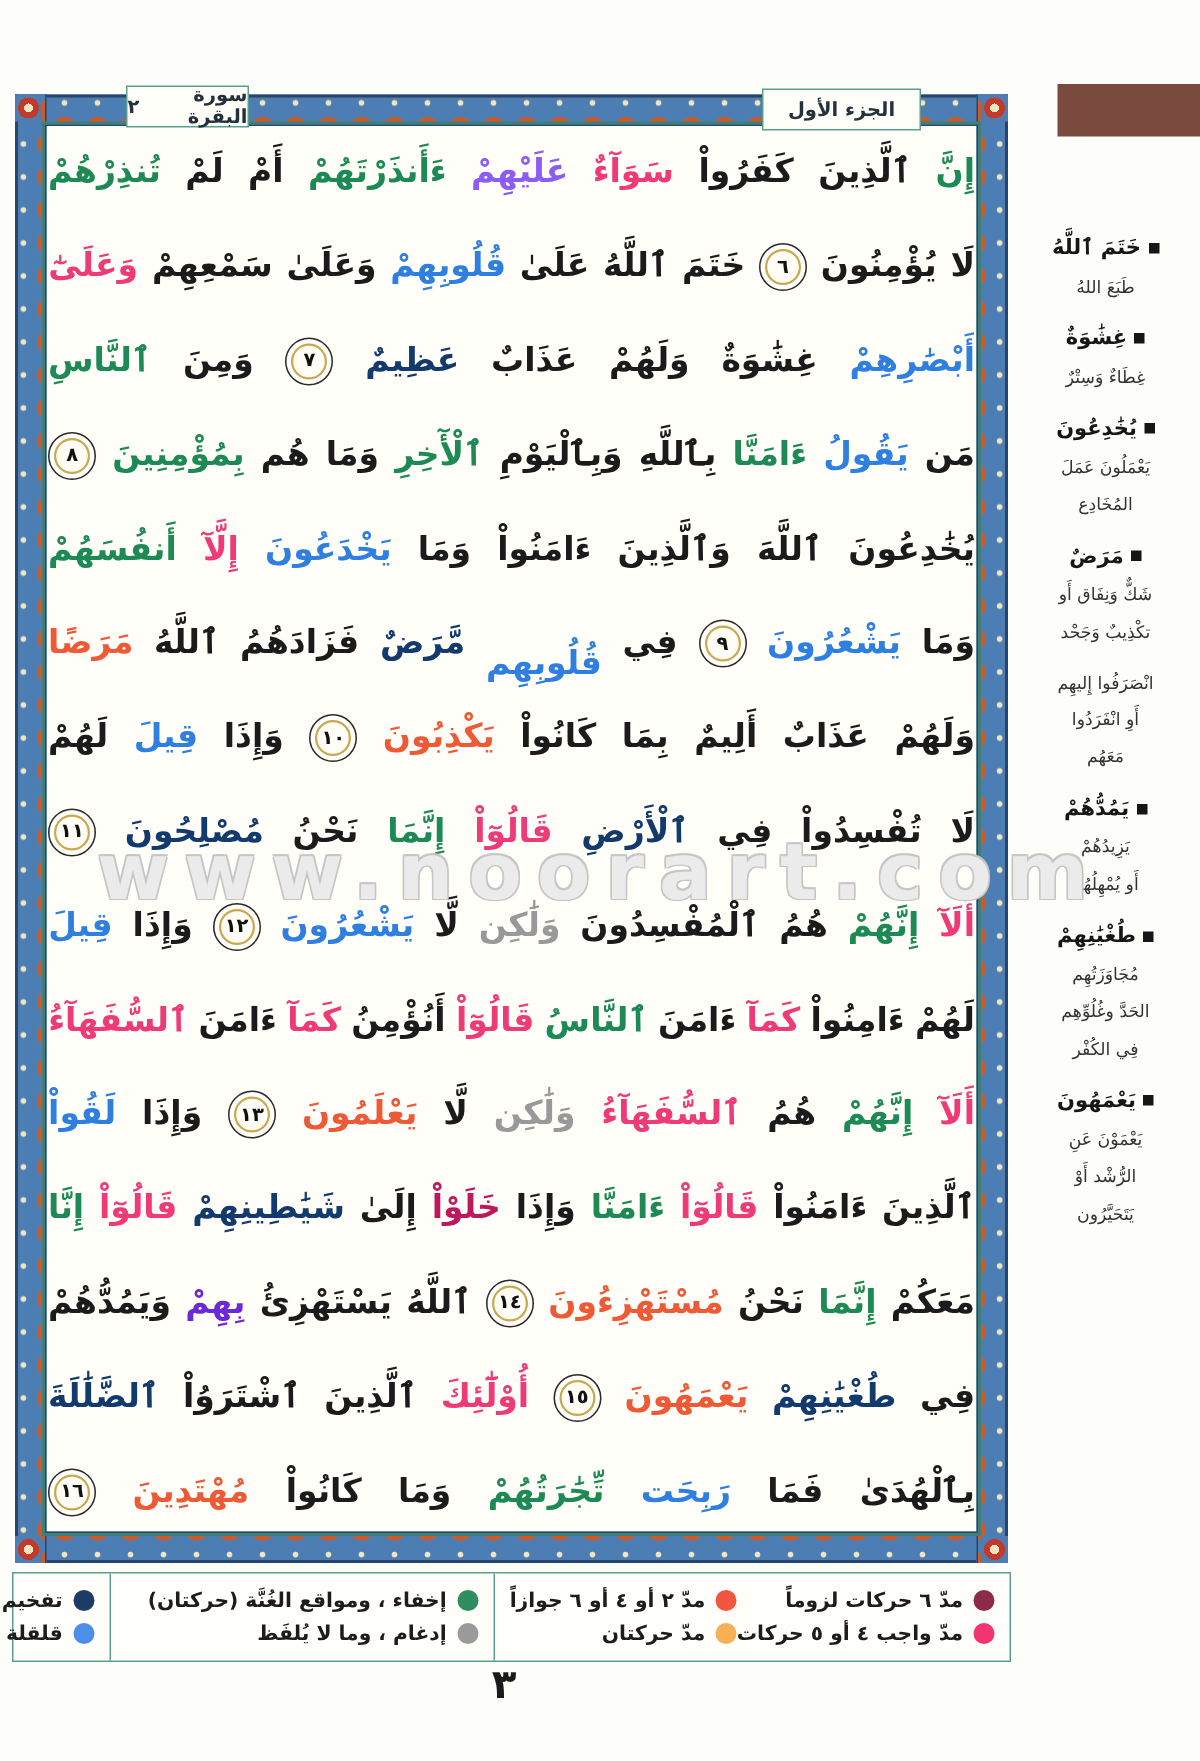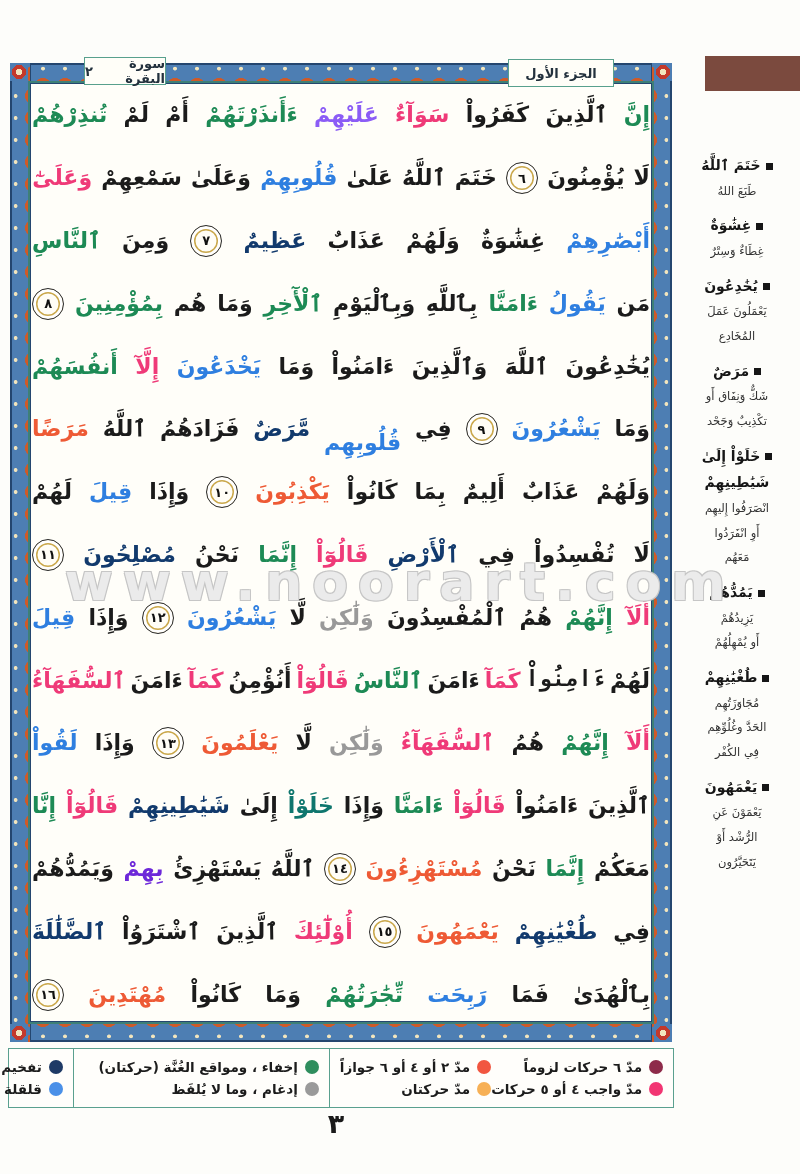--- a/index.html
+++ b/index.html
@@ -187,21 +187,21 @@
       <span class="word" style="color: rgb(27, 27, 27);">ٱلْمُفْسِدُونَ</span>
       <span class="word" style="color: rgb(153, 153, 153);">وَلَٰكِن</span>
       <span class="word" style="color: rgb(27, 27, 27);">لَّا</span>
       <span class="word" style="color: rgb(47, 127, 224);">يَشْعُرُونَ</span>
       <span class="ayah">١٢</span>
       <span class="word" style="color: rgb(27, 27, 27);">وَإِذَا</span>
       <span class="word" style="color: rgb(47, 127, 224);">قِيلَ</span>
     </div>
     <div class="qline">
       <span class="word" style="color: rgb(27, 27, 27);">لَهُمْ</span>
-      <span class="word" style="color: rgb(27, 27, 27); font-family: Liberation Mono, monospace;">ءَامِنُواْ</span>
+      <span class="word" style="color: rgb(27, 27, 27);">ءَامِنُواْ</span>
       <span class="word" style="color: rgb(239, 58, 120);">كَمَآ</span>
       <span class="word" style="color: rgb(27, 27, 27);">ءَامَنَ</span>
       <span class="word" style="color: rgb(29, 138, 85);">ٱلنَّاسُ</span>
       <span class="word" style="color: rgb(239, 58, 120);">قَالُوٓاْ</span>
       <span class="word" style="color: rgb(27, 27, 27);">أَنُؤْمِنُ</span>
       <span class="word" style="color: rgb(239, 58, 120);">كَمَآ</span>
       <span class="word" style="color: rgb(27, 27, 27);">ءَامَنَ</span>
       <span class="word" style="color: rgb(239, 58, 120);">ٱلسُّفَهَآءُ</span>
     </div>
     <div class="qline">
@@ -215,21 +215,21 @@
       <span class="ayah">١٣</span>
       <span class="word" style="color: rgb(27, 27, 27);">وَإِذَا</span>
       <span class="word" style="color: rgb(47, 127, 224);">لَقُواْ</span>
     </div>
     <div class="qline">
       <span class="word" style="color: rgb(27, 27, 27);">ٱلَّذِينَ</span>
       <span class="word" style="color: rgb(27, 27, 27);">ءَامَنُواْ</span>
       <span class="word" style="color: rgb(239, 58, 120);">قَالُوٓاْ</span>
       <span class="word" style="color: rgb(29, 138, 85);">ءَامَنَّا</span>
       <span class="word" style="color: rgb(27, 27, 27);">وَإِذَا</span>
-      <span class="word" style="color: #0f766e;">خَلَوْاْ</span>
+      <span class="word" style="color: #be185d;">خَلَوْاْ</span>
       <span class="word" style="color: rgb(27, 27, 27);">إِلَىٰ</span>
       <span class="word" style="color: rgb(18, 58, 109);">شَيَٰطِينِهِمْ</span>
       <span class="word" style="color: rgb(239, 58, 120);">قَالُوٓاْ</span>
       <span class="word" style="color: rgb(29, 138, 85);">إِنَّا</span>
     </div>
     <div class="qline">
       <span class="word" style="color: rgb(27, 27, 27);">مَعَكُمْ</span>
       <span class="word" style="color: rgb(29, 138, 85);">إِنَّمَا</span>
       <span class="word" style="color: rgb(27, 27, 27);">نَحْنُ</span>
       <span class="word" style="color: rgb(238, 90, 53);">مُسْتَهْزِءُونَ</span>
@@ -276,21 +276,20 @@
       <div class="mn-head"><span class="mn-sq"></span>يُخَٰدِعُونَ</div>
       <div class="mn-def">يَعْمَلُونَ عَمَلَ</div>
       <div class="mn-def">المُخَادِع</div>
     </div>
     <div class="mn-entry">
       <div class="mn-head"><span class="mn-sq"></span>مَرَضٌ</div>
       <div class="mn-def">شَكٌّ وَنِفَاق أَو</div>
       <div class="mn-def">تكْذِيبٌ وَجَحْد</div>
     </div>
     <div class="mn-entry">
-      <div class="mn-head"><span class="mn-sq"></span>خَلَوْاْ إِلَىٰ شَيَٰطِينِهِمْ</div>
       <div class="mn-def">انْصَرَفُوا إِليهِم</div>
       <div class="mn-def">أَوِ انْفَرَدُوا</div>
       <div class="mn-def">مَعَهُم</div>
     </div>
     <div class="mn-entry">
       <div class="mn-head"><span class="mn-sq"></span>يَمُدُّهُمْ</div>
       <div class="mn-def">يَزِيدُهُمْ</div>
       <div class="mn-def">أَو يُمْهِلُهُمْ</div>
     </div>
     <div class="mn-entry">

